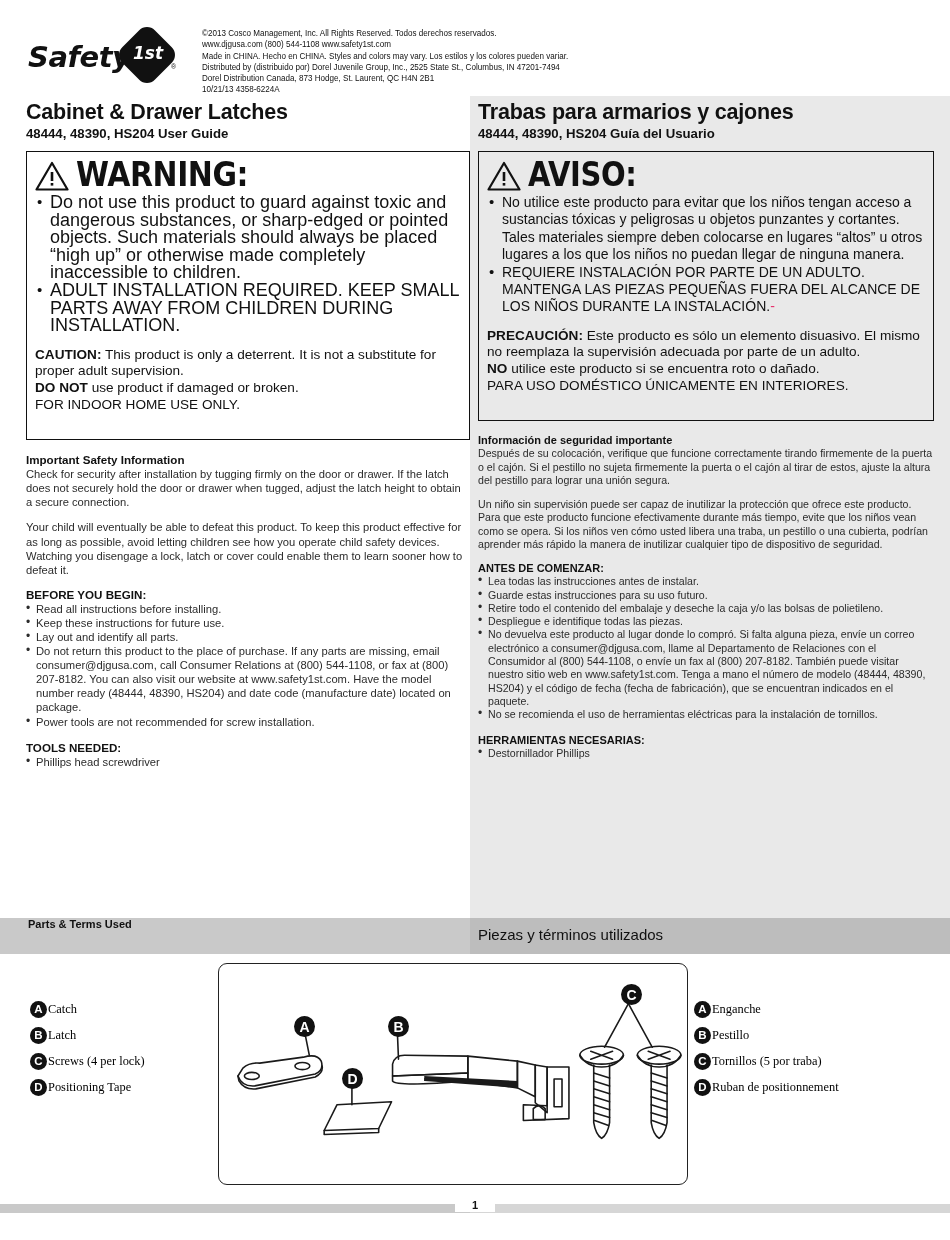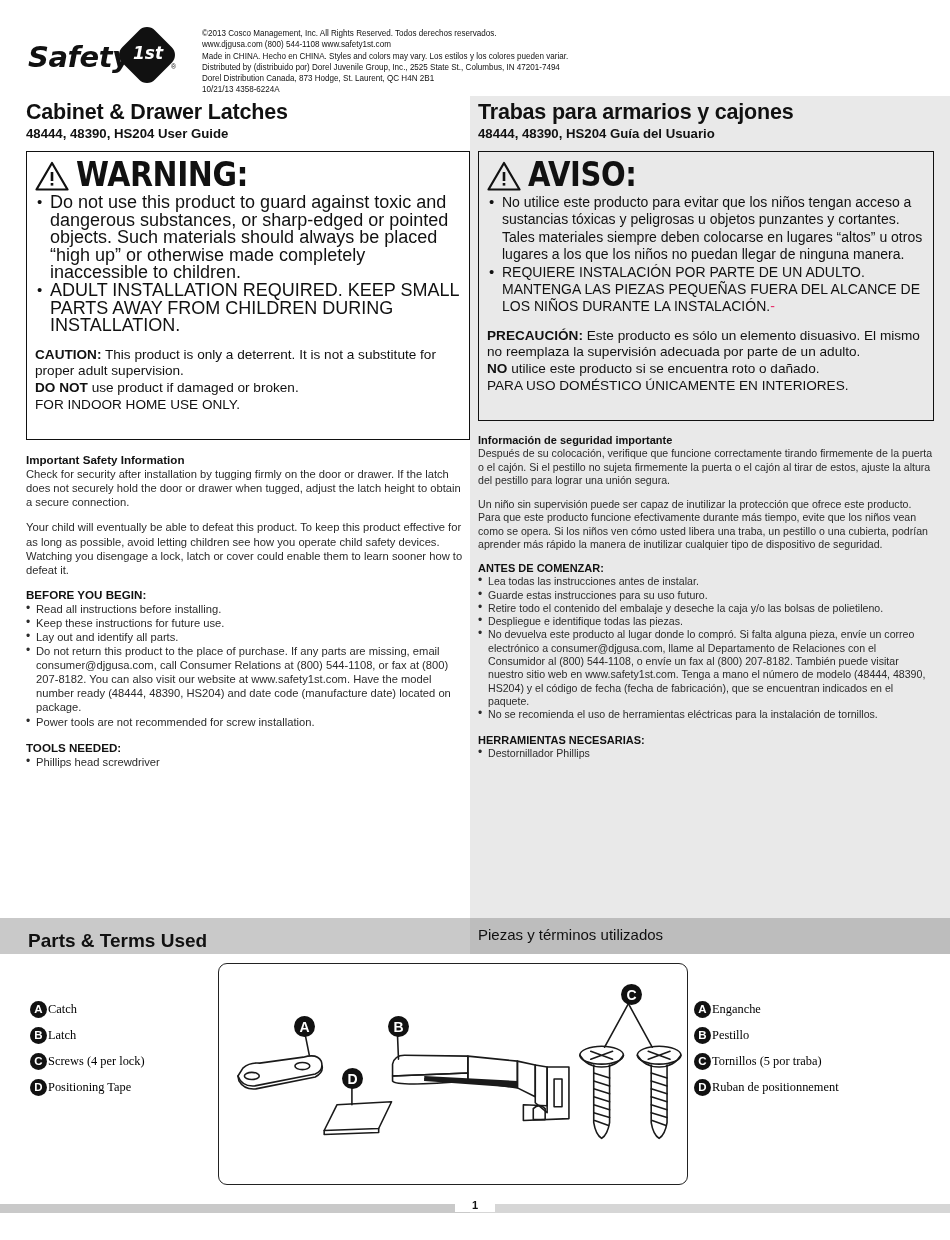--- a/index.html
+++ b/index.html
@@ -140,22 +140,22 @@
   .es ul.bullets li { font-size: 10.6px; line-height: 13.3px; }
 
   .secgap { height: 12px; }
 
   
   .partsband {
     position: absolute; left: 0; top: 918px; width: 950px; height: 36px;
     background: #c9c9c9;
   }
   .partsband .lbl-en {
-    position: absolute; left: 28px; top: 12px;
-    font-size: 19px; font-weight: bold; color: #111;
+    position: absolute; left: 28px; top: 0;
+    font-size: 11px; font-weight: bold; color: #111;
   }
   .partsband .lbl-es {
     position: absolute; left: 478px; top: 8px;
     font-size: 15px; font-weight: normal; color: #111;
   }
   .partsband-shade {
     position: absolute; left: 470px; top: 0; width: 480px; height: 36px;
     background: #bdbdbd;
   }
 

